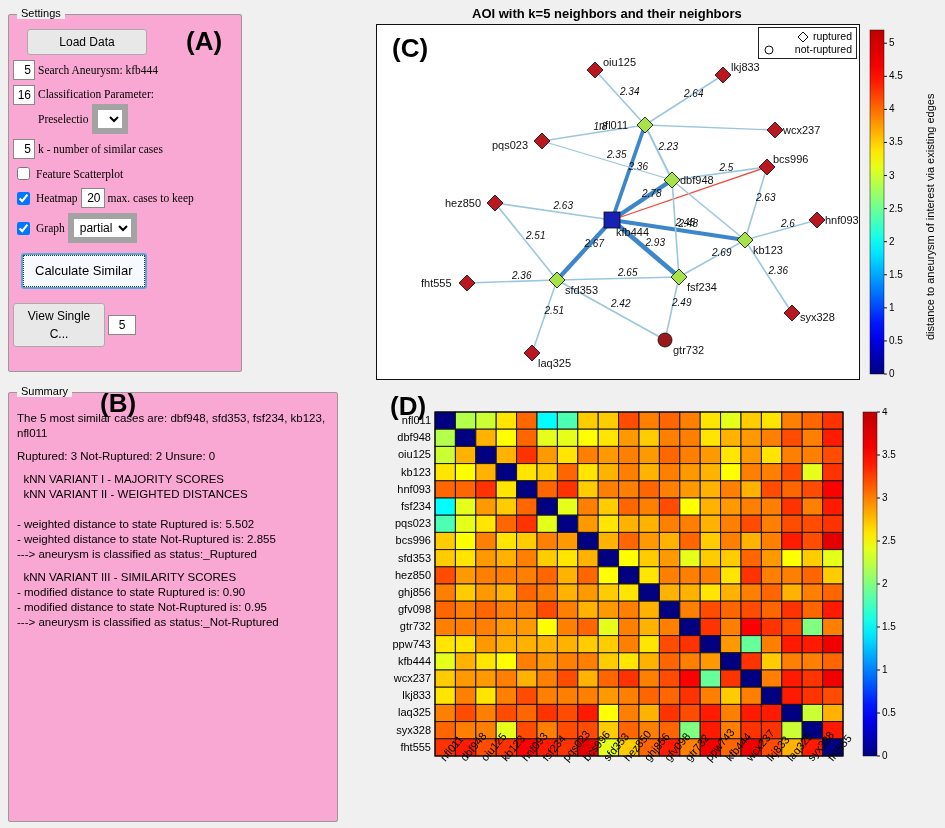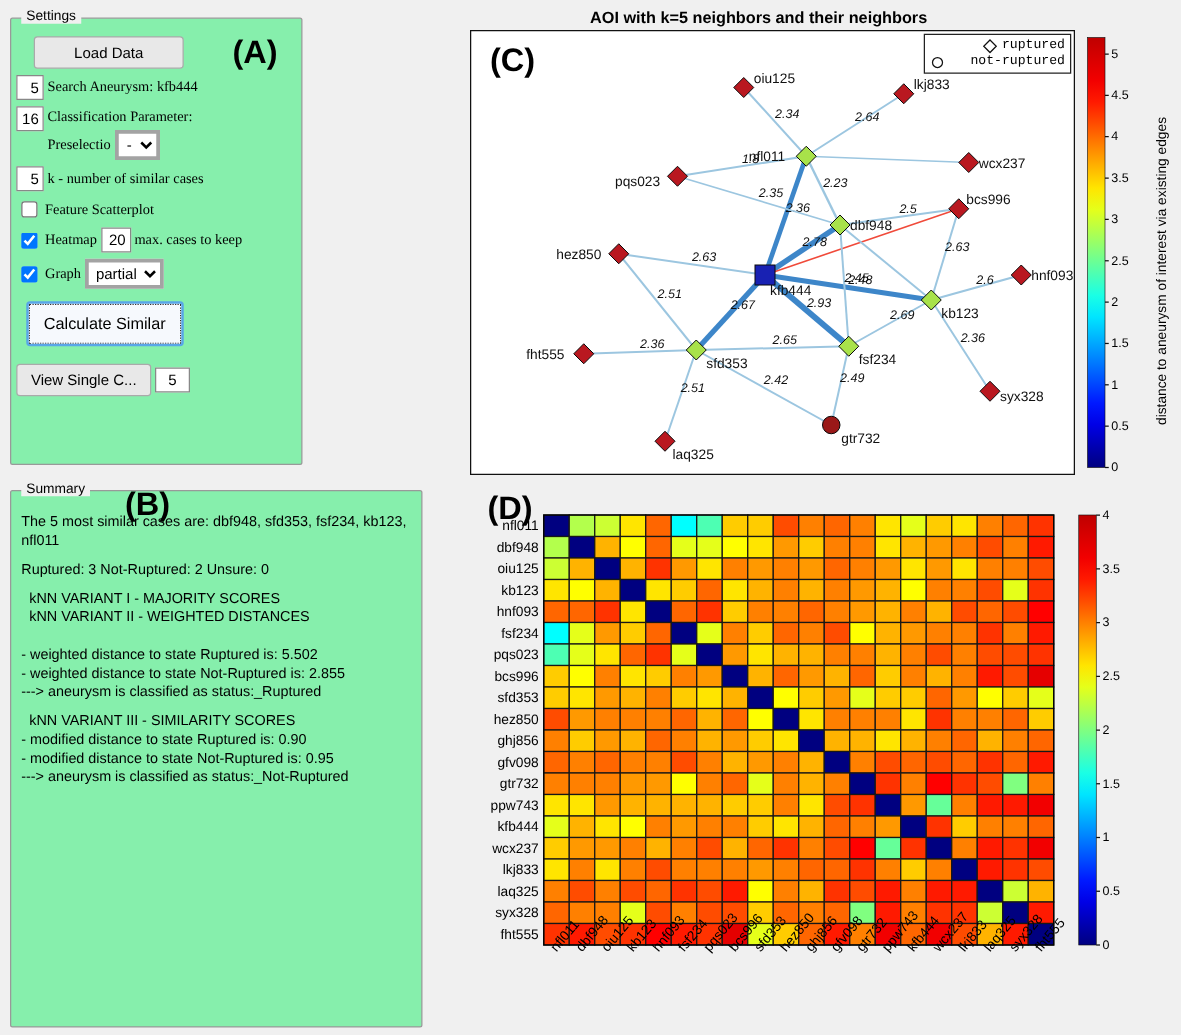--- a/index.html
+++ b/index.html
@@ -8,21 +8,21 @@
     font-family: Arial, Helvetica, sans-serif;
     font-size: 12px;
     background: #f0f0f0;
     width: 945px;
     height: 828px;
     position: relative;
     overflow: hidden;
   }
   .panel {
     position: absolute;
-    background: #86efac;
+    background: #f9a8d4;
     border: 1px solid #999;
     border-radius: 2px;
   }
   .panel-title {
     position: absolute;
     top: -8px;
     left: 8px;
     background: #f0f0f0;
     padding: 0 4px;
     font-size: 11px;
@@ -40,21 +40,21 @@
   .txt-in {
     border: 1px solid #888;
     background: #fff;
     font-size: 12px;
     padding: 2px 3px;
   }
   .chk { vertical-align: middle; }
   .row { margin: 5px 4px; line-height: 18px; display: flex; align-items: center; gap: 3px; }
   .row .lbl { font-size: 11.5px; font-family: Liberation Serif, serif; }
   .select {
-    border: 3px solid #a3a3a3;
+    border: 6px solid #a3a3a3;
     background: #fff;
     font-size: 12px;
     padding: 1px 2px;
   }
   .calc-btn {
     border: 2px solid #58a6e8;
     background: #f6f9fd;
     padding: 7px 12px;
     font-size: 13px;
     border-radius: 3px;
@@ -165,21 +165,21 @@
     <input type="checkbox" class="chk" checked="" style="">
     <span class="lbl">Graph</span>
     <select class="select"><option>partial</option></select>
   </div>
 
   <div class="row" style="margin-top:10px; padding-left:8px;">
     <span class="calc-btn">Calculate Similar</span>
   </div>
 
   <div class="row" style="margin-top:14px;">
-    <span class="btn" style="width:108px;">View Single C...</span>
+    <span class="btn" style="width:92px;">View Single C...</span>
     <input class="txt-in" style="width: 28px; text-align: center;" value="5">
   </div>
 </div>
 
 <div class="panel" style="left:8px; top:392px; width:330px; height:430px;">
   <div class="panel-title">Summary</div>
   <div class="summary-body" style="padding-top:18px;">
     <p>The 5 most similar cases are: dbf948, sfd353, fsf234, kb123, nfl011</p>
     <p>Ruptured: 3  Not-Ruptured: 2  Unsure: 0</p>
     <p style="margin-bottom:0; white-space:pre;">  kNN VARIANT I - MAJORITY SCORES</p>
@@ -275,21 +275,21 @@
       <text x="296" y="329" class="node-lbl">gtr732</text>
       <path d="M 415 280 L 423 288 L 415 296 L 407 288 Z" fill="#b91820" stroke="#0a0a0a" stroke-width="0.8"></path>
       <text x="423" y="296" class="node-lbl">syx328</text>
       <path d="M 440 187 L 448 195 L 440 203 L 432 195 Z" fill="#b91820" stroke="#0a0a0a" stroke-width="0.8"></path>
       <text x="448" y="199" class="node-lbl">hnf093</text>
       <path d="M 390 134 L 398 142 L 390 150 L 382 142 Z" fill="#b91820" stroke="#0a0a0a" stroke-width="0.8"></path>
       <text x="396" y="138" class="node-lbl">bcs996</text>
       <path d="M 398 97 L 406 105 L 398 113 L 390 105 Z" fill="#b91820" stroke="#0a0a0a" stroke-width="0.8"></path>
       <text x="406" y="109" class="node-lbl">wcx237</text>
     </svg>
-  <div style="position:absolute; top:2px; right:2px;font-family:Liberation Mono, monospace;">
+  <div style="position:absolute; top:2px; right:2px;">
     <div class="legend-box">
       <div style="display:flex; align-items:center; gap:4px; justify-content:flex-end;">
         <svg width="12" height="12">
             <path d="M6 1 L11 6 L6 11 L1 6 Z" fill="none" stroke="#111"></path>
           </svg>
         <span>ruptured</span>
       </div>
       <div style="display:flex; align-items:center; gap:20px; justify-content:flex-end;">
         <svg width="12" height="12">
             <circle cx="6" cy="6" r="4" fill="none" stroke="#111"></circle>

